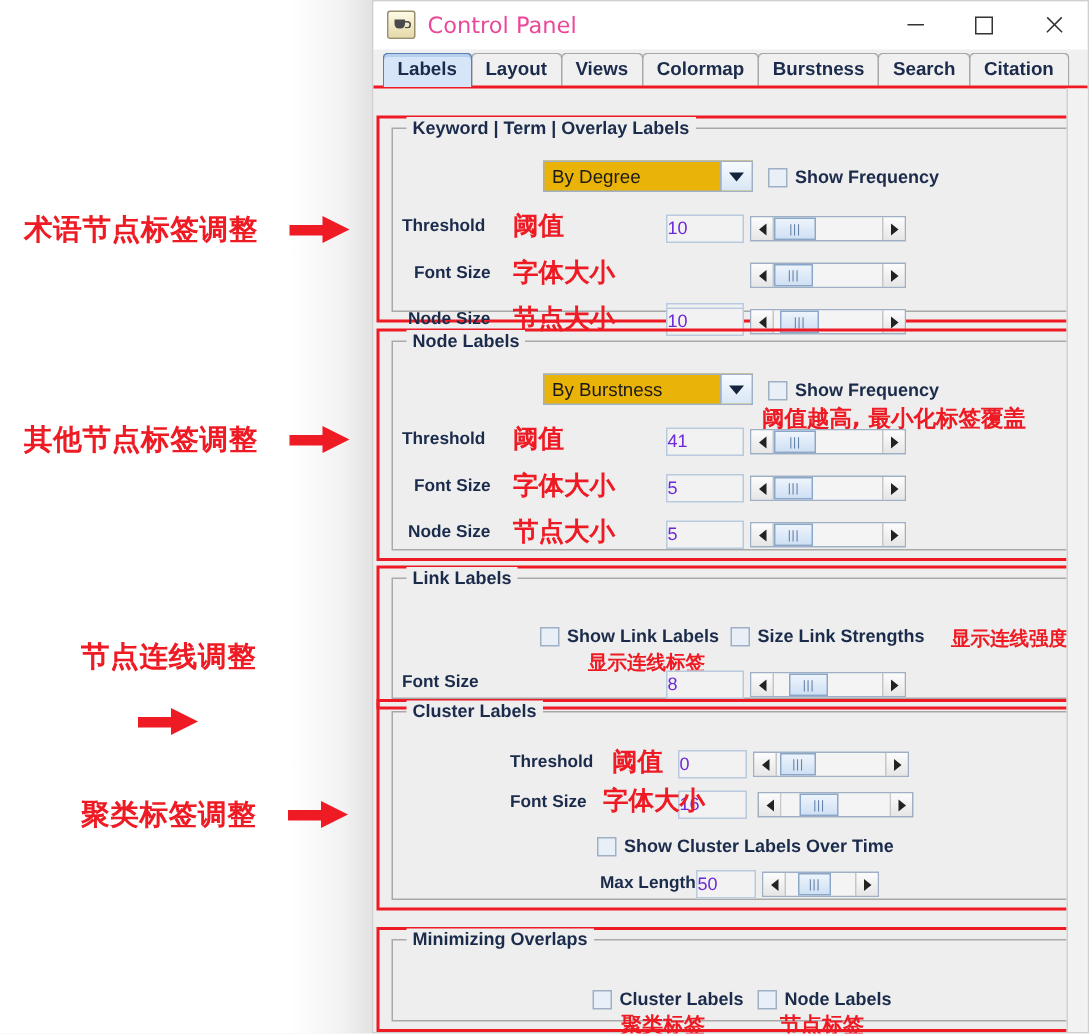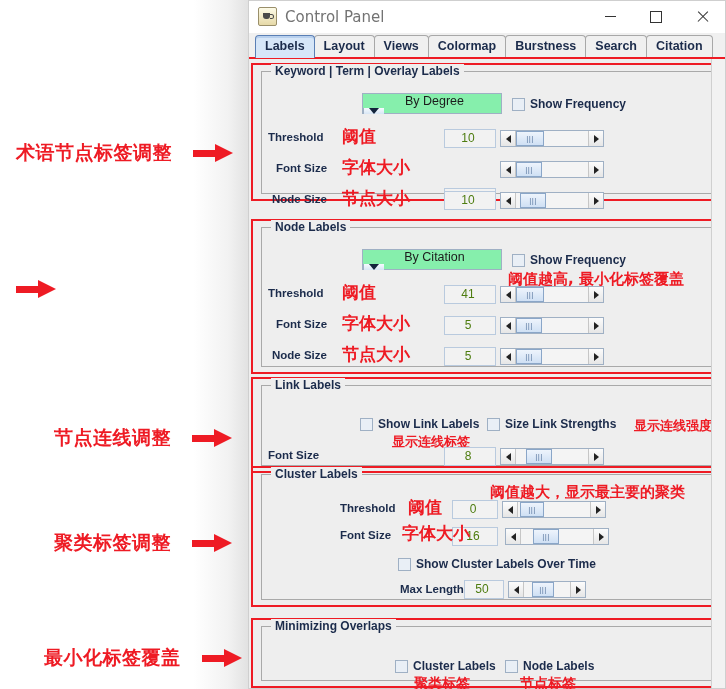--- a/index.html
+++ b/index.html
@@ -21,21 +21,21 @@
     color:#ee1b24;font-size:19px;font-weight:bold;white-space:nowrap;
     letter-spacing:.5px;
   }
   .anno .arrow{display:inline-block;width:42px;height:18px;position:relative;}
   .anno .arrow::before{content:"";position:absolute;left:0;top:6px;width:26px;height:7px;background:#ee1b24;}
   .anno .arrow::after{content:"";position:absolute;left:22px;top:0;width:0;height:0;
       border-top:9px solid transparent;border-bottom:9px solid transparent;border-left:18px solid #ee1b24;}
 
   #anno-0{left:16px;top:140px;}
   #anno-1{left:16px;top:280px;}
-  #anno-2{left:54px;top:425px;}
+  #anno-2{left:54px;top:425px;flex-direction:column;}
   #anno-3{left:54px;top:530px;}
   #anno-4{left:44px;top:645px;}
 
   
   #window{
     position:absolute;left:248px;top:0;width:478px;height:689px;
     background:#f0f0f0;
     border:1px solid #cfcfcf;
     box-sizing:border-box;
   }
@@ -50,21 +50,21 @@
     position:relative;flex:none;
   }
   #app-icon::before{ 
     content:"";position:absolute;left:4px;top:5px;width:7px;height:6px;
     background:#4a4a4a;border-radius:0 0 3px 3px;
   }
   #app-icon::after{ 
     content:"";position:absolute;left:11px;top:6px;width:3px;height:3px;
     border:1px solid #4a4a4a;border-left:none;border-radius:0 3px 3px 0;
   }
-  #win-title{font-size:15px;color:#737373;font-family:"DejaVu Sans",sans-serif;}
+  #win-title{font-size:15px;color:#ec4899;font-family:"DejaVu Sans",sans-serif;}
   #win-buttons{position:absolute;right:0;top:0;height:31px;display:flex;}
   .winbtn{width:46px;height:31px;display:flex;align-items:center;justify-content:center;
           color:#333;font-size:15px;}
   .winbtn .bar{width:11px;height:1px;background:#333;}
   .winbtn .sq{width:10px;height:10px;border:1px solid #333;}
   .winbtn .x{position:relative;width:13px;height:13px;}
   .winbtn .x::before,.winbtn .x::after{content:"";position:absolute;left:0;top:6px;
       width:14px;height:1.3px;background:#333;}
   .winbtn .x::before{transform:rotate(45deg);}
   .winbtn .x::after{transform:rotate(-45deg);}
@@ -119,21 +119,21 @@
   .lbl{
     position:absolute;font-size:11.5px;font-weight:bold;color:#1b2b4b;white-space:nowrap;
   }
   .cn{
     position:absolute;color:#ee1b24;font-weight:bold;white-space:nowrap;
     font-family:"DejaVu Sans",sans-serif;
   }
   .field{
     position:absolute;height:19px;box-sizing:border-box;
     border:1px solid #b9cade;background:#f2f2f2;
-    font-size:12px;color:#4d7c0f;text-align:center;line-height:17px;padding-right:4px;
+    font-size:12px;color:#6d28d9;text-align:left;line-height:17px;padding-right:4px;
     font-family:"Liberation Sans",sans-serif;
   }
   
   .slider{
     position:absolute;height:17px;box-sizing:border-box;
     border:1px solid #9fb0c4;background:#f4f4f4;display:flex;align-items:stretch;
   }
   .slider .btn{
     width:14px;background:linear-gradient(#fcfcfc,#e6e6e6);
     border-right:1px solid #c6c6c6;display:flex;align-items:center;justify-content:center;flex:none;
@@ -146,21 +146,21 @@
   .slider .thumb{
     position:absolute;top:0;bottom:0;
     background:linear-gradient(#eef4fc,#cfe0f4);
     border:1px solid #8aa6c8;box-sizing:border-box;
     display:flex;align-items:center;justify-content:center;
   }
   .slider .grip{font-size:8px;color:#5b79a0;letter-spacing:0.5px;line-height:1;}
 
   .combo{
     position:absolute;height:21px;box-sizing:border-box;
-    border:1px solid #9fb0c4;background:#86efac;display:flex;align-items:center;flex-direction:column;
+    border:1px solid #9fb0c4;background:#eab308;display:flex;align-items:center;
   }
   .combo .val{flex:1;font-size:12.5px;color:#1b1b1b;padding-left:5px;white-space:nowrap;}
   .combo .arrowbox{
     width:20px;align-self:stretch;background:linear-gradient(#f7fbff,#d8e6f5);
     border-left:1px solid #9fb0c4;display:flex;align-items:center;justify-content:center;flex:none;
   }
   .combo .arrowbox i{width:0;height:0;border-left:5px solid transparent;
       border-right:5px solid transparent;border-top:6px solid #13243c;display:block;}
 
   .cbwrap{position:absolute;display:flex;align-items:center;gap:5px;white-space:nowrap;}
@@ -169,32 +169,29 @@
 </style>
 </head>
 <body>
 
 <div id="annotations">
   <div class="anno" id="anno-0">
     <span>术语节点标签调整</span>
     <span class="arrow"></span>
   </div>
   <div class="anno" id="anno-1">
+    <span>其他节点标签调整</span>
     <span class="arrow"></span>
   </div>
   <div class="anno" id="anno-2">
     <span>节点连线调整</span>
     <span class="arrow"></span>
   </div>
   <div class="anno" id="anno-3">
     <span>聚类标签调整</span>
-    <span class="arrow"></span>
-  </div>
-  <div class="anno" id="anno-4">
-    <span>最小化标签覆盖</span>
     <span class="arrow"></span>
   </div>
 </div>
 
 <div id="window">
 
   <div id="titlebar">
     <div id="app-icon"></div>
     <div id="win-title">Control Panel</div>
     <div id="win-buttons">
@@ -215,21 +212,21 @@
     <div class="tab">Layout</div>
     <div class="tab">Views</div>
     <div class="tab">Colormap</div>
     <div class="tab">Burstness</div>
     <div class="tab">Search</div>
     <div class="tab">Citation</div>
   </div>
 
   <div id="content">
 
-    <div class="redbox" style="top:4px;height:138px;">
+    <div class="redbox" style="top:18px;height:138px;">
       <div class="group">
         <div class="group-title">Keyword | Term | Overlay Labels</div>
         <div class="grp-body">
 
           <div class="combo" style="left:100px;top:21px;width:140px;">
             <span class="val">By Degree</span>
             <span class="arrowbox">
                 <i></i>
               </span>
           </div>
@@ -292,21 +289,21 @@
         </div>
       </div>
     </div>
 
     <div class="redbox" style="top:160px;height:155px;">
       <div class="group">
         <div class="group-title">Node Labels</div>
         <div class="grp-body">
 
           <div class="combo" style="left:100px;top:21px;width:140px;">
-            <span class="val">By Citation</span>
+            <span class="val">By Burstness</span>
             <span class="arrowbox">
                 <i></i>
               </span>
           </div>
           <div class="cbwrap" style="left:250px;top:25px;">
             <span class="cb"></span>
             <span class="cbtxt">Show Frequency</span>
           </div>
           <div class="cn" style="left:246px;top:42px;font-size:15px;">阈值越高, 最小化标签覆盖</div>
 
@@ -400,21 +397,20 @@
 
         </div>
       </div>
     </div>
 
     <div class="redbox" style="top:407px;height:141px;">
       <div class="group">
         <div class="group-title">Cluster Labels</div>
         <div class="grp-body">
 
-          <div class="cn" style="left:228px;top:8px;font-size:15px;">阈值越大，显示最主要的聚类</div>
 
           <div class="lbl" style="left:78px;top:27px;">Threshold</div>
           <div class="cn" style="left:146px;top:21px;font-size:17px;">阈值</div>
           <div class="field" style="left:190px;top:25px;width:46px;">0</div>
           <div class="slider" style="left:240px;top:26px;width:104px;">
             <span class="btn">
                 <i class="tri l"></i>
               </span>
             <span class="track">
                 <span class="thumb" style="left:2px;width:24px;">

